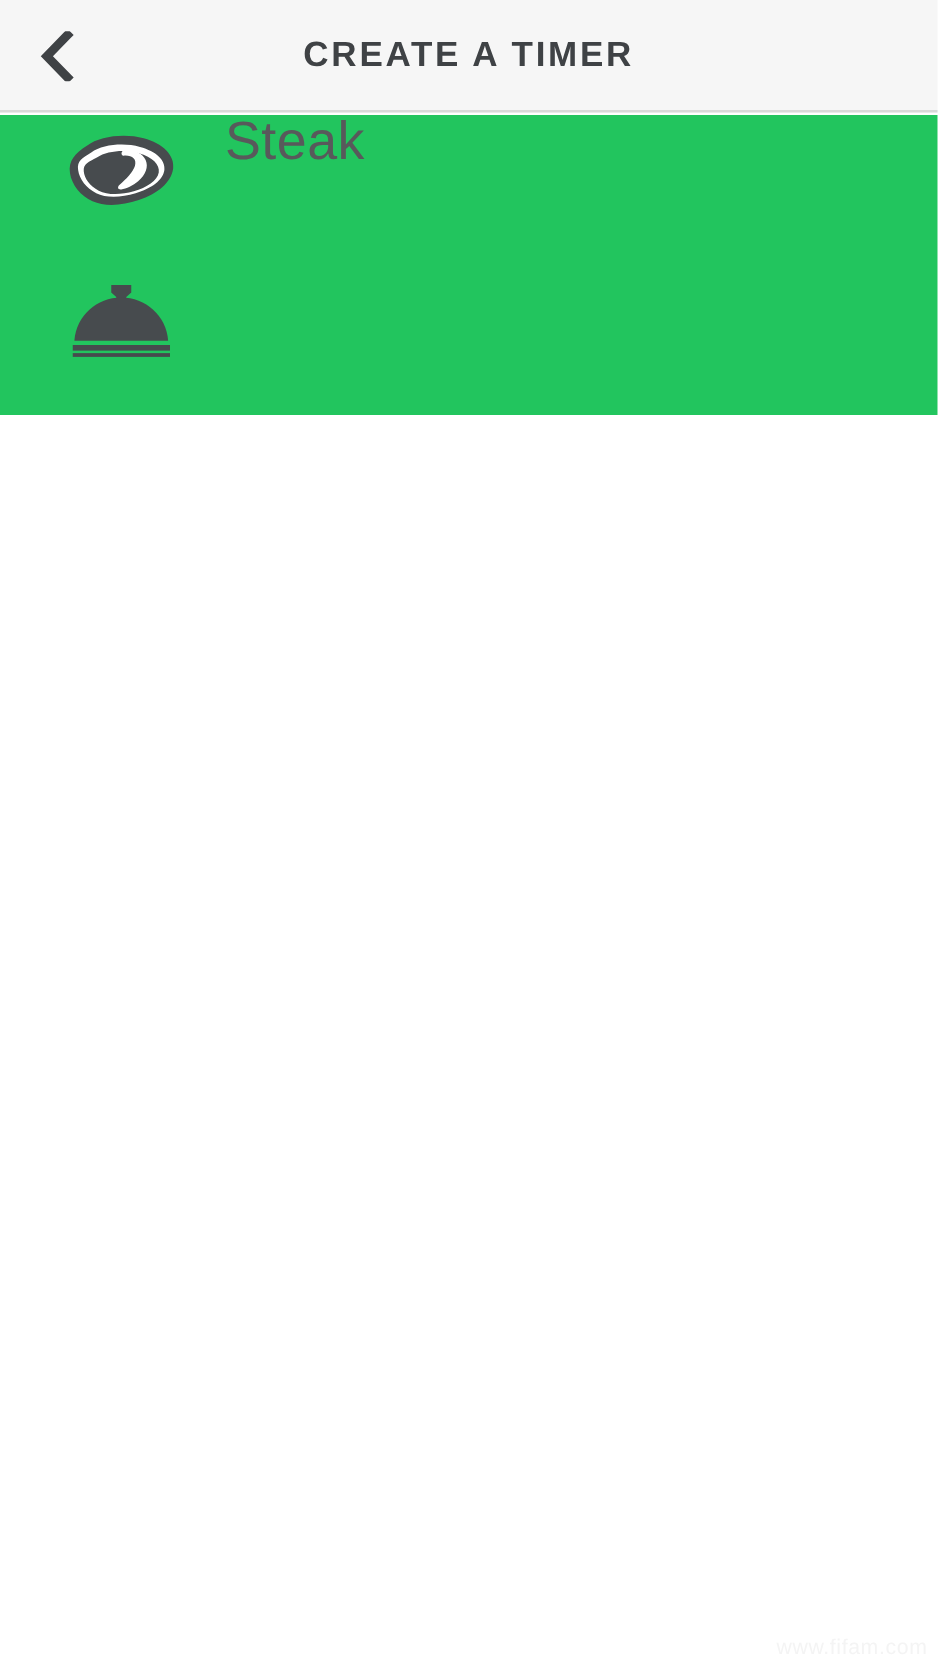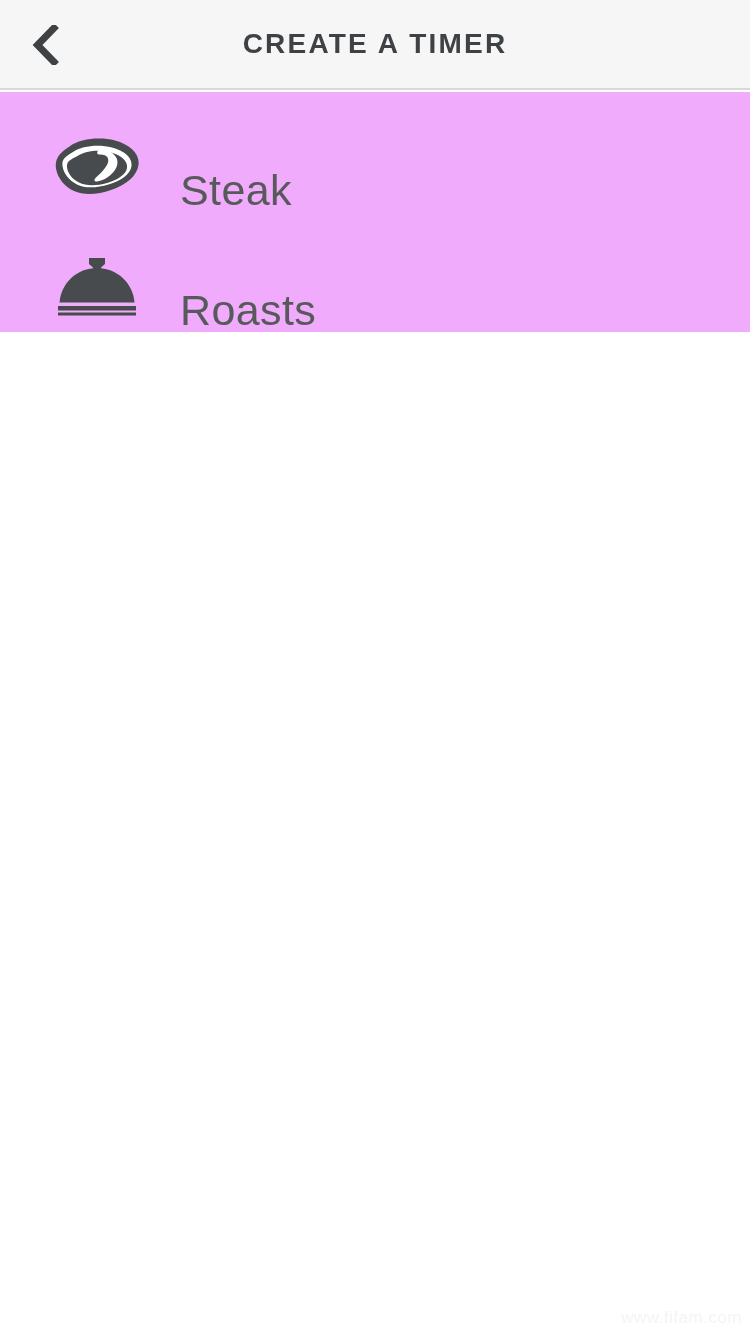--- a/index.html
+++ b/index.html
@@ -57,23 +57,23 @@
     position: absolute;
     left: 0;
     top: 92px;
     width: 750px;
     background: #ffffff;
   }
   .list-item {
     position: relative;
     height: 120px;
     display: flex;
-    align-items: flex-end;
+    align-items: flex-start;
     cursor: pointer;
-    background: #f0abfc;
+    background: #22c55e;
   }
   .item-icon {
     width: 90px;
     height: 90px;
     margin-left: 52px;
     display: flex;
     align-items: center;
     justify-content: center;
     flex: 0 0 auto;
   }
@@ -160,19 +160,18 @@
       <svg width="78" height="62" viewBox="0 0 78 62" aria-hidden="true">
         <path d="M31 2 L47 2 L47 8 L43 11.5 L43 17 L35 17 L35 11.5 L31 8 Z" fill="#474b4e"></path>
         <path d="M39 12
                  C58.5 12, 75 26.5, 76.5 46.5
                  L1.5 46.5
                  C3 26.5, 19.5 12, 39 12 Z" fill="#474b4e"></path>
         <rect x="0" y="50" width="78" height="4.5" fill="#474b4e"></rect>
         <rect x="0" y="56.5" width="78" height="3" fill="#474b4e"></rect>
       </svg>
     </div>
-    <div class="item-label">Roasts</div>
   </div>
 
 
 </div>
 
 <div class="watermark">www.fifam.com</div>
 
 </body></html>

